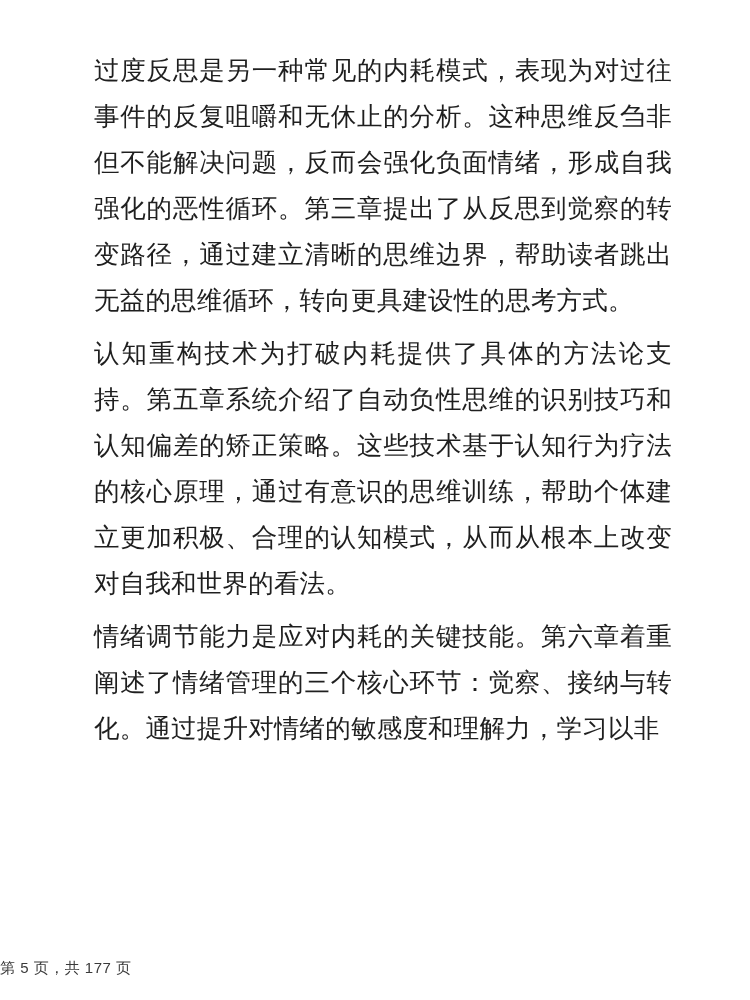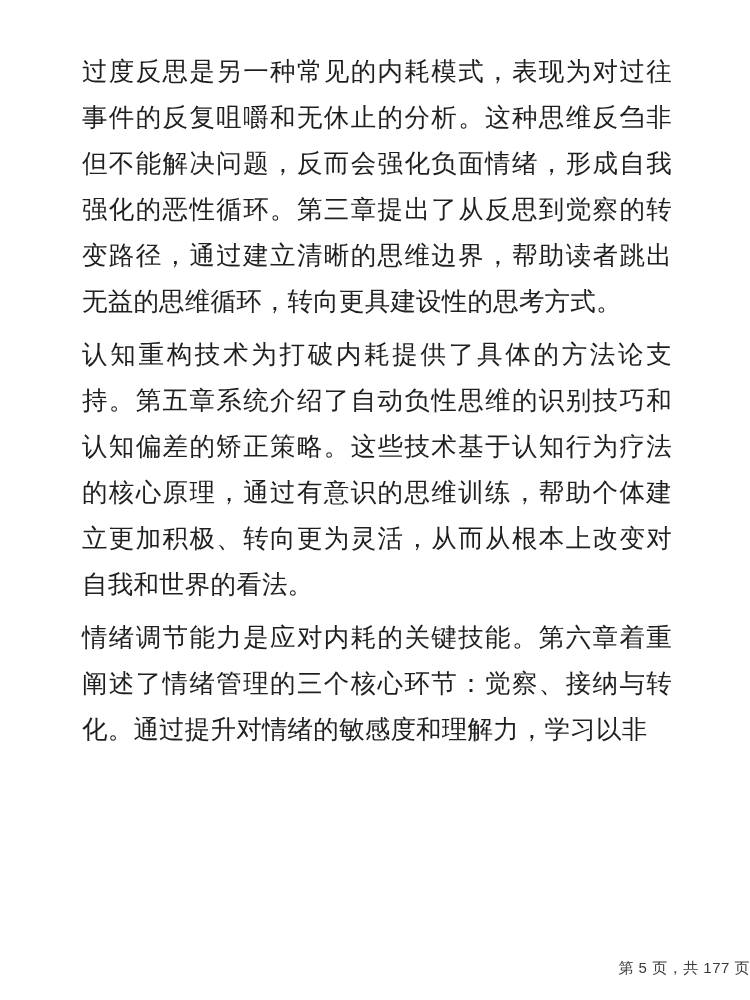--- a/index.html
+++ b/index.html
@@ -24,37 +24,38 @@
   }
   .body-text {
     font-size: 25.5px;
     line-height: 46px;
     letter-spacing: 0.2px;
     color: #1f1f1f;
     text-align: justify;
     text-justify: inter-ideograph;
   }
   .para {
-    margin: 0 0 7px 4px;
+    margin: 0 0 7px 16px;
     text-indent: 0;
+    font-family: Liberation Serif, serif;
   }
   .footer {
     position: absolute;
     left: 0;
     right: 0;
     bottom: 22px;
-    text-align: right;
+    text-align: left;
     font-size: 15px;
     color: #3a3a3a;
     letter-spacing: 0.5px;
   }
 </style>
 </head>
 <body>
 
 <div class="page">
   <div class="body-text">
     <p class="para">过度反思是另一种常见的内耗模式，表现为对过往事件的反复咀嚼和无休止的分析。这种思维反刍非但不能解决问题，反而会强化负面情绪，形成自我强化的恶性循环。第三章提出了从反思到觉察的转变路径，通过建立清晰的思维边界，帮助读者跳出无益的思维循环，转向更具建设性的思考方式。</p>
-    <p class="para">认知重构技术为打破内耗提供了具体的方法论支持。第五章系统介绍了自动负性思维的识别技巧和认知偏差的矫正策略。这些技术基于认知行为疗法的核心原理，通过有意识的思维训练，帮助个体建立更加积极、转向更为灵活，从而从根本上改变对自我和世界的看法。</p>
+    <p class="para">认知重构技术为打破内耗提供了具体的方法论支持。第五章系统介绍了自动负性思维的识别技巧和认知偏差的矫正策略。这些技术基于认知行为疗法的核心原理，通过有意识的思维训练，帮助个体建立更加积极、合理的认知模式，从而从根本上改变对自我和世界的看法。</p>
     <p class="para">情绪调节能力是应对内耗的关键技能。第六章着重阐述了情绪管理的三个核心环节：觉察、接纳与转化。通过提升对情绪的敏感度和理解力，学习以非</p>
   </div>
   <div class="footer">第 5 页，共 177 页</div>
 </div>
 
 </body></html>

